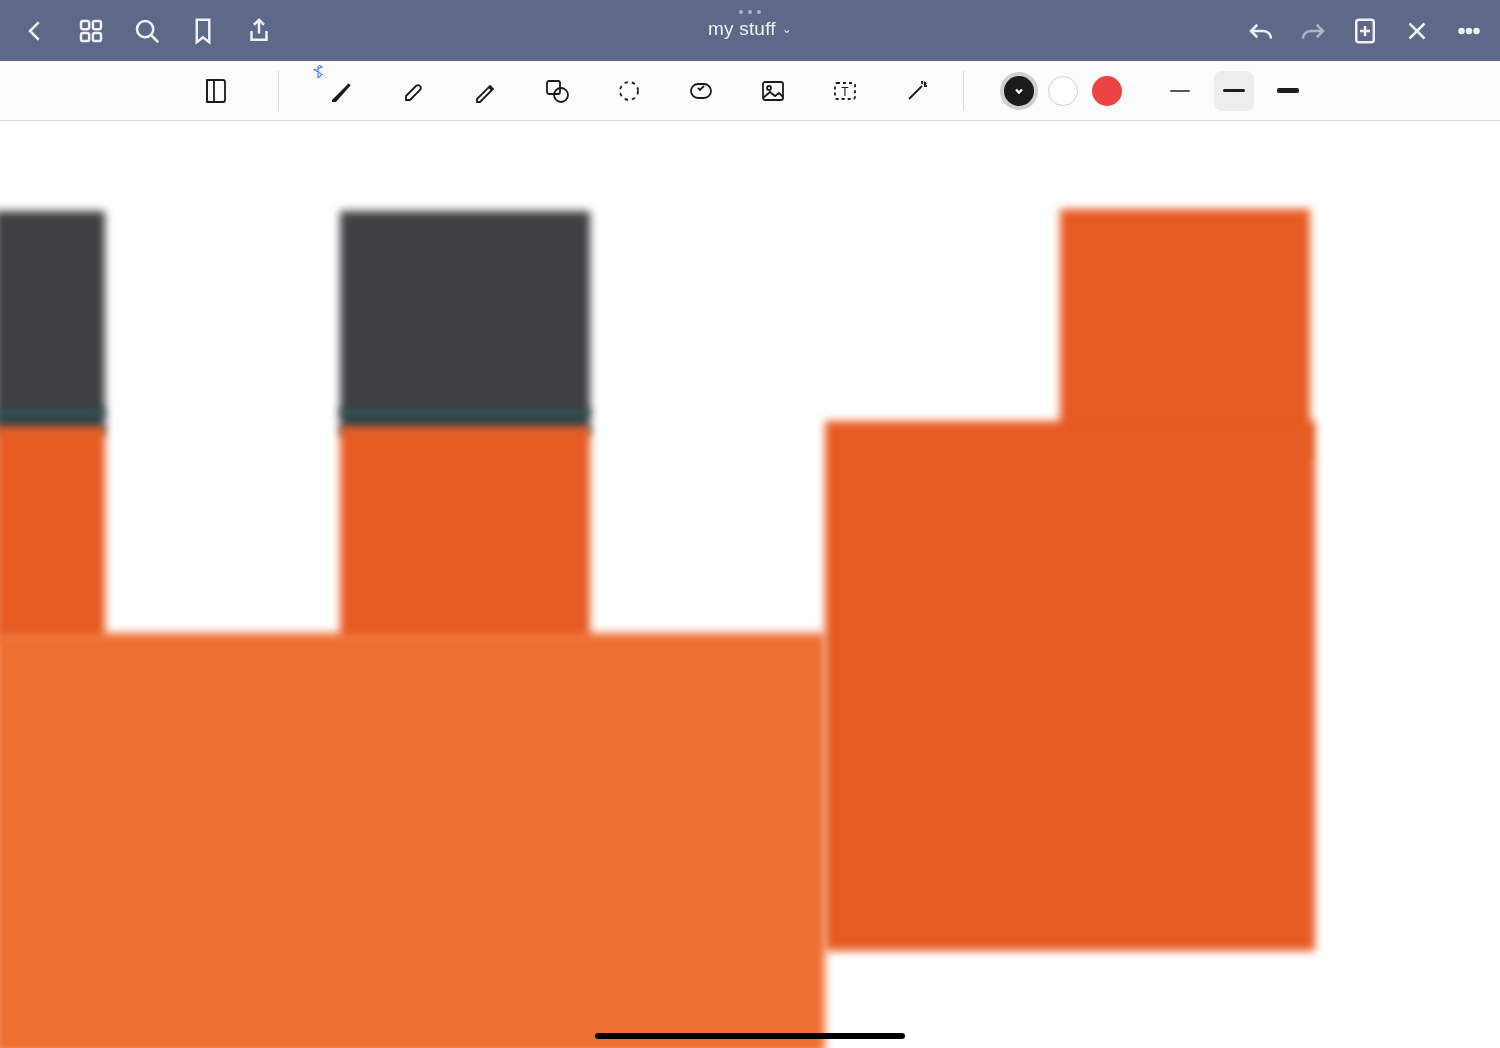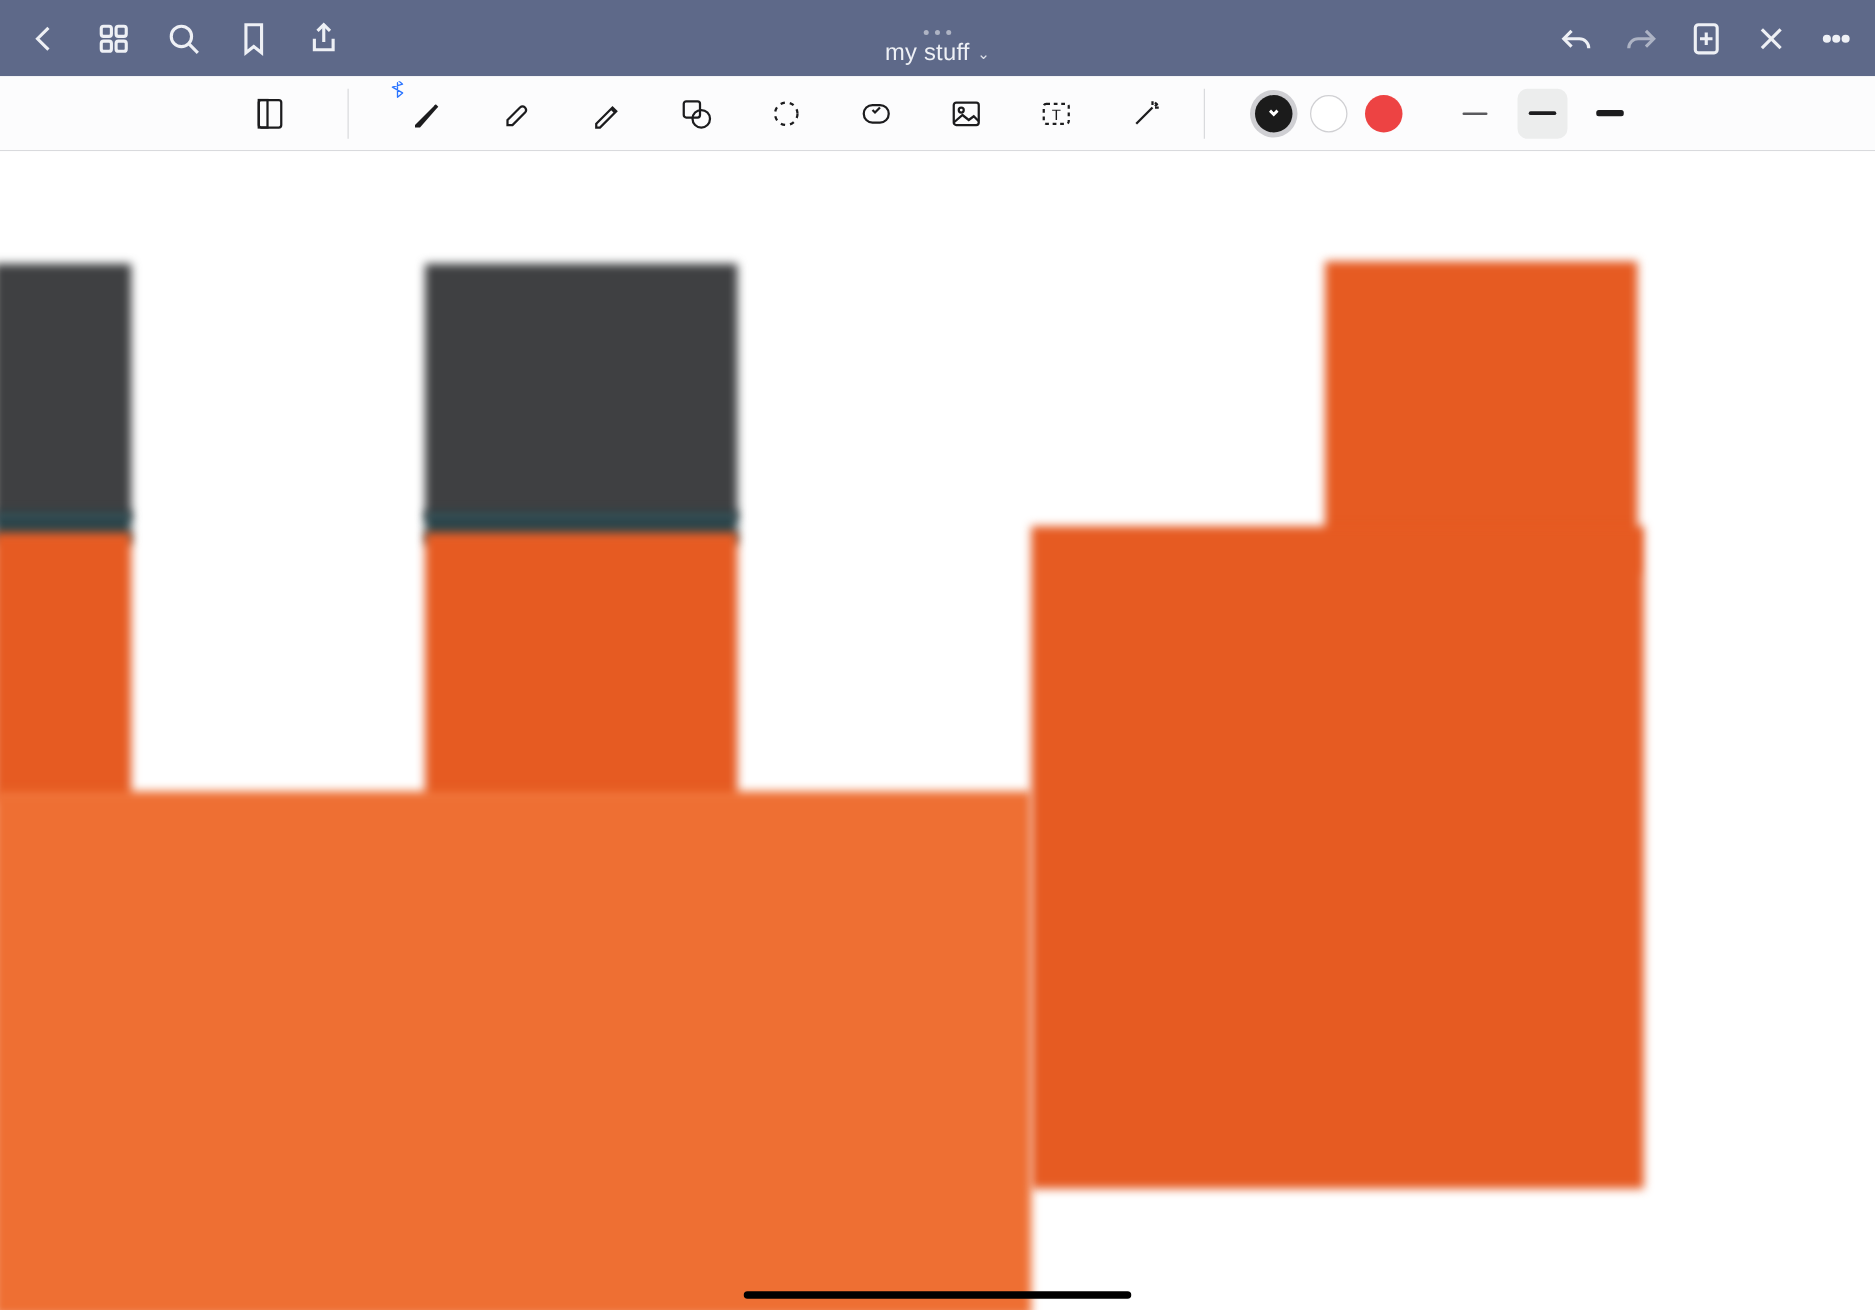--- a/index.html
+++ b/index.html
@@ -10,21 +10,21 @@
   .header {
     height: 61px;
     background: #5e6989;
     display: flex;
     align-items: center;
     position: relative;
     color: #eef0f5;
   }
   .hdr-left { display: flex; align-items: center; gap: 22px; padding-left: 18px; }
   .hdr-right { display: flex; align-items: center; gap: 18px; position: absolute; right: 14px; }
-  .hdr-center { position: absolute; left: 50%; transform: translateX(-50%); text-align: center; top: 24px; }
+  .hdr-center { position: absolute; left: 50%; transform: translateX(-50%); text-align: center; top: 10px; }
   .handle-dots { display: flex; gap: 5px; justify-content: center; margin-bottom: 4px; }
   .handle-dots span { width: 4px; height: 4px; border-radius: 50%; background: rgba(255,255,255,0.5); }
   .doc-title { font-size: 19px; letter-spacing: .2px; display: flex; align-items: center; gap: 6px; cursor: pointer; }
   .doc-title .chev { font-size: 12px; opacity: .9; }
   .hbtn { width: 34px; height: 34px; display: flex; align-items: center; justify-content: center; cursor: pointer; }
   .hbtn svg { stroke: #eef0f5; fill: none; stroke-width: 2; }
 
   
   .toolbar {
     height: 60px;

